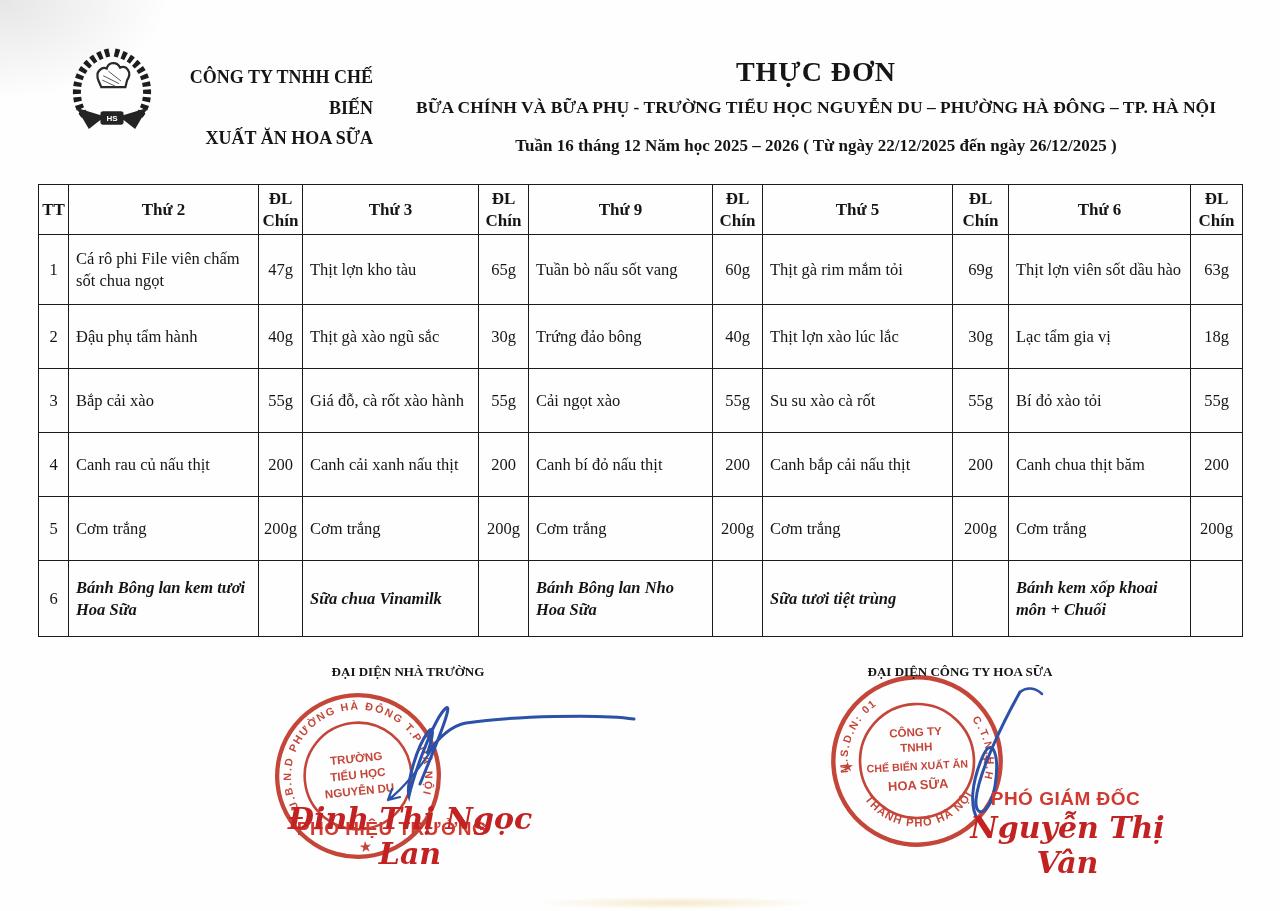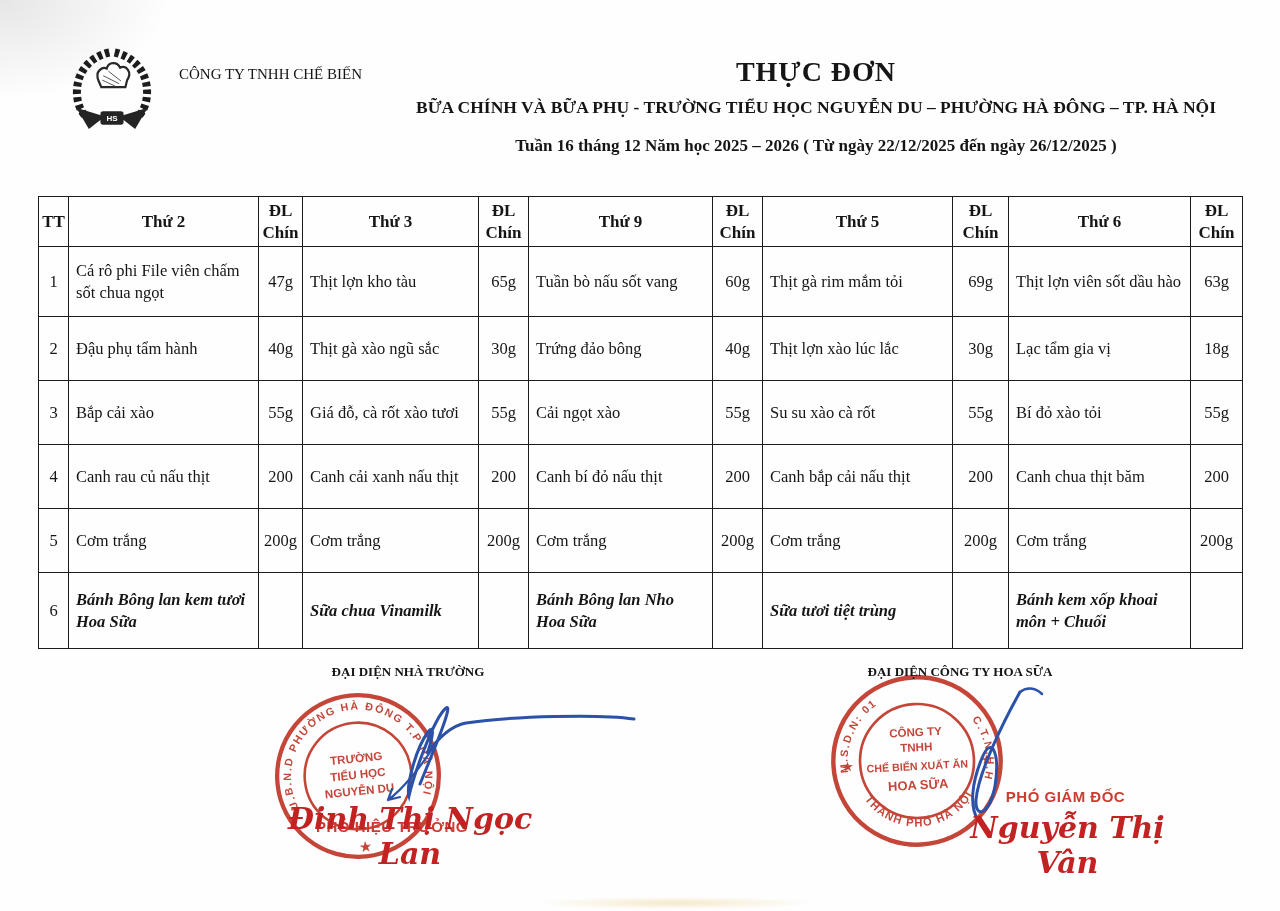--- a/index.html
+++ b/index.html
@@ -5,28 +5,28 @@
   html,body{margin:0;padding:0;background:#e8e8e8;}
   .page{position:relative;width:1280px;height:911px;background:#fefefe;overflow:hidden;
         font-family:"Liberation Serif",serif;color:#151515;}
   
   .corner-shade{position:absolute;left:0;top:0;width:170px;height:100px;
         background:radial-gradient(ellipse at 0% 0%, rgba(120,120,120,.18), rgba(255,255,255,0) 70%);}
   .bottom-smudge{position:absolute;left:540px;top:897px;width:270px;height:12px;border-radius:50%;
         background:radial-gradient(ellipse at center, rgba(238,216,160,.55), rgba(255,255,255,0) 75%);}
   
   .logo{position:absolute;left:58px;top:40px;width:108px;height:98px;}
-  .company{position:absolute;left:168px;top:62px;width:205px;text-align:center;
-        font-weight:400;font-size:15px;line-height:1.7;}
+  .company{position:absolute;left:168px;top:62px;width:205px;text-align:right;
+        font-weight:700;font-size:18px;line-height:1.7;}
   .titles{position:absolute;left:380px;top:56px;width:872px;text-align:center;}
   .t1{font-size:28px;font-weight:700;letter-spacing:1px;font-family:Liberation Serif, serif;}
   .t2{font-size:17.5px;font-weight:700;margin-top:9px;}
   .t3{font-size:17px;font-weight:700;margin-top:18px;}
   
-  table.menu{position:absolute;left:38px;top:196px;width:1204px;border-collapse:collapse;
+  table.menu{position:absolute;left:38px;top:184px;width:1204px;border-collapse:collapse;
         table-layout:fixed;}
   .menu th,.menu td{border:1.7px solid #1b1b1b;overflow:hidden;}
   .menu th{font-size:17px;font-weight:700;line-height:1.25;padding:3px 2px;}
   .menu td{font-size:16.5px;padding:2px 7px;line-height:1.3;}
   .menu thead tr{height:50px;}
   .menu tbody tr:nth-child(1){height:70px;}
   .menu tbody tr:nth-child(2),.menu tbody tr:nth-child(3),
   .menu tbody tr:nth-child(4),.menu tbody tr:nth-child(5){height:64px;}
   .menu tbody tr:nth-child(6){height:76px;}
   .menu td.tt{text-align:center;padding:2px 1px;}
@@ -37,21 +37,21 @@
   .sig-head{position:absolute;font-size:13px;font-weight:700;text-align:center;z-index:3;}
   #sig-head-left{left:258px;top:664px;width:300px;}
   #sig-head-right{left:795px;top:664px;width:330px;}
   .stamp{position:absolute;z-index:1;opacity:.93;}
   #stamp-left{left:272px;top:690px;width:172px;height:172px;transform:rotate(-6deg);}
   #stamp-right{left:828px;top:672px;width:178px;height:178px;transform:rotate(-3deg);}
   .sigblue{position:absolute;z-index:4;}
   #sig-left-ink{left:302px;top:688px;width:335px;height:125px;}
   #sig-right-ink{left:922px;top:682px;width:125px;height:145px;}
   .role{position:absolute;font-family:"Liberation Sans",sans-serif;font-weight:700;
-        color:#cf3a31;text-align:center;font-size:15px;z-index:5;letter-spacing:.5px;}
+        color:#cf3a31;text-align:center;font-size:19px;z-index:5;letter-spacing:.5px;}
   #role-left{left:282px;top:818px;width:220px;}
   #role-right{left:958px;top:788px;width:215px;}
   .scriptname{position:absolute;font-family:"DejaVu Serif",serif;font-style:italic;font-weight:700;
         color:#c32222;text-align:center;font-size:30px;z-index:5;}
   #name-left{left:270px;top:801px;width:280px;}
   #name-right{left:940px;top:810px;width:255px;}
   
   .stamp text{fill:#c0392b;font-family:"Liberation Sans",sans-serif;font-weight:700;}
 </style>
 </head>
@@ -68,20 +68,21 @@
     <path d="M45,46 C40,34 50,30 54,32 C56,24 66,24 69,31 C76,28 83,36 77,45 L75,53 L48,53 Z" fill="#ffffff" stroke="#2a2a2a" stroke-width="2.5"></path>
     <path d="M50,40 l18,9 M56,35 l14,11 M49,45 l15,7" stroke="#444" stroke-width="1"></path>
     <polygon points="20,76 52,86 34,100" fill="#242424"></polygon>
     <polygon points="100,76 68,86 86,100" fill="#242424"></polygon>
     <rect x="47" y="80" width="26" height="15" rx="3" fill="#242424"></rect>
     <text x="60" y="91" text-anchor="middle" font-size="9" font-weight="bold" fill="#ffffff" font-family="Liberation Sans, sans-serif">HS</text>
   </svg>
 
   <div class="company">
     <div>CÔNG TY TNHH CHẾ BIẾN</div>
+    <div>XUẤT ĂN HOA SỮA</div>
   </div>
 
   <div class="titles">
     <div class="t1">THỰC ĐƠN</div>
     <div class="t2">BỮA CHÍNH VÀ BỮA PHỤ - TRƯỜNG TIỂU HỌC NGUYỄN DU – PHƯỜNG HÀ ĐÔNG – TP. HÀ NỘI</div>
     <div class="t3">Tuần 16 tháng 12 Năm học 2025 – 2026  ( Từ ngày 22/12/2025 đến ngày 26/12/2025 )</div>
   </div>
 
   <table class="menu">
     <colgroup>
@@ -136,21 +137,21 @@
           <td class="qty">40g</td>
           <td class="dish">Thịt lợn xào lúc lắc</td>
           <td class="qty">30g</td>
           <td class="dish">Lạc tẩm gia vị</td>
           <td class="qty">18g</td>
         </tr>
         <tr>
           <td class="tt">3</td>
           <td class="dish">Bắp cải xào</td>
           <td class="qty">55g</td>
-          <td class="dish">Giá đỗ, cà rốt xào tươi</td>
+          <td class="dish">Giá đỗ, cà rốt xào hành</td>
           <td class="qty">55g</td>
           <td class="dish">Cải ngọt xào</td>
           <td class="qty">55g</td>
           <td class="dish">Su su xào cà rốt</td>
           <td class="qty">55g</td>
           <td class="dish">Bí đỏ xào tỏi</td>
           <td class="qty">55g</td>
         </tr>
         <tr>
           <td class="tt">4</td>

